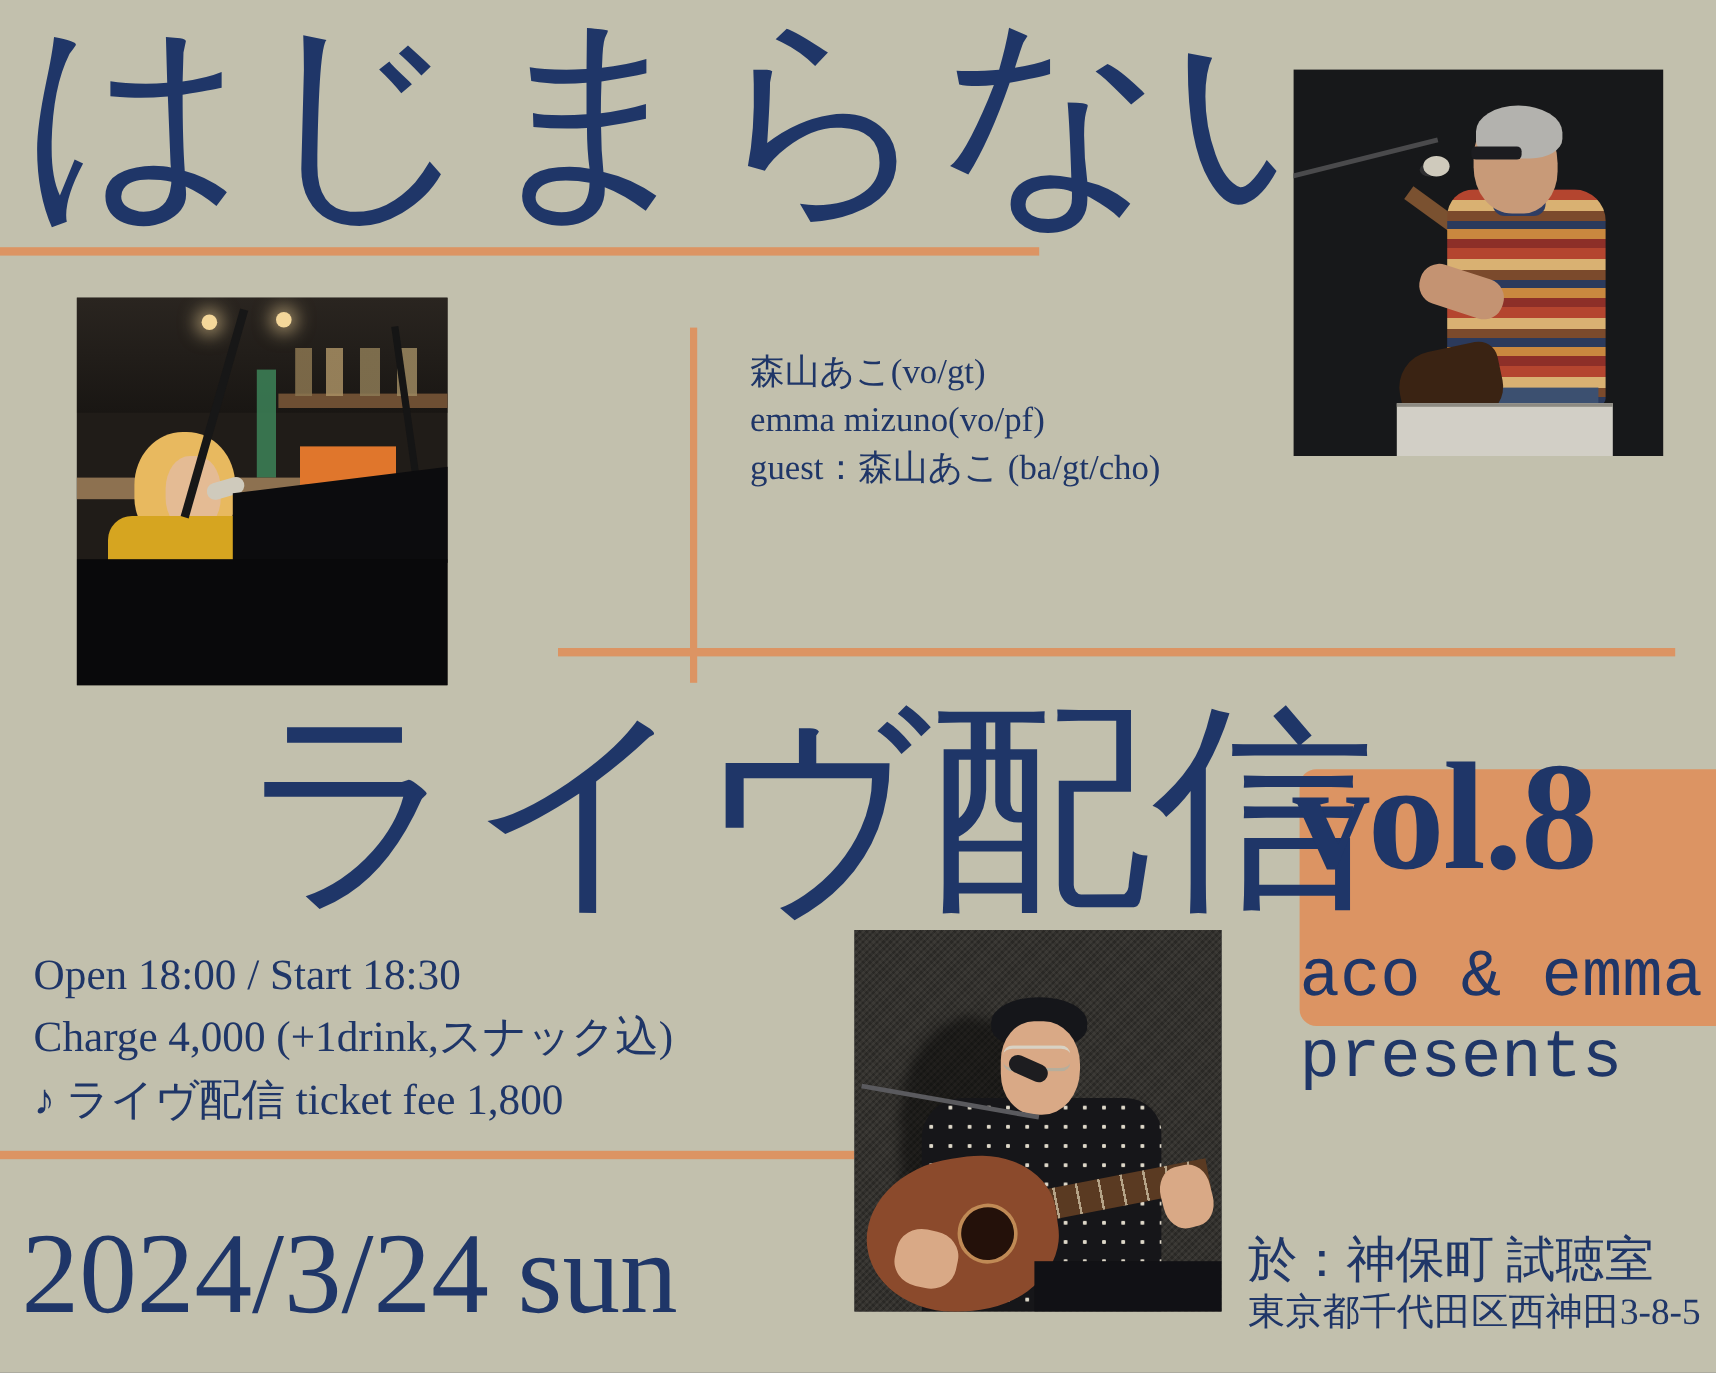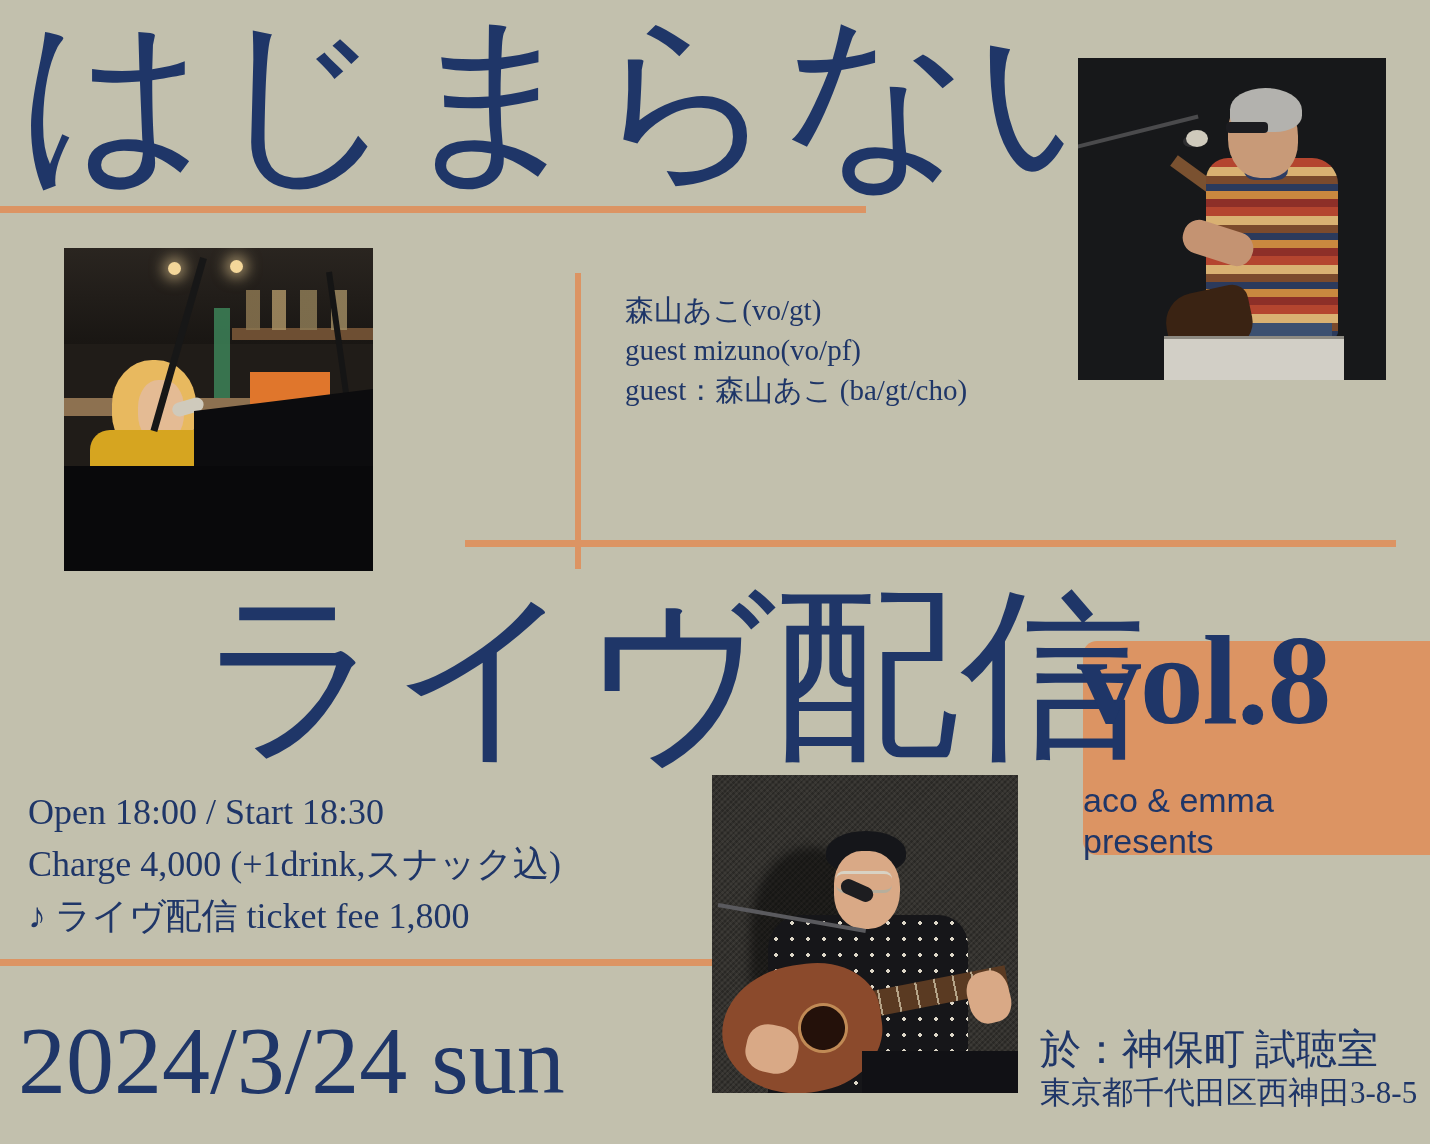--- a/index.html
+++ b/index.html
@@ -69,22 +69,22 @@
     font-size: 128px;
     line-height: 1;
     font-weight: 700;
     letter-spacing: -0.01em;
     white-space: nowrap;
   }
   #presenter {
     position: absolute;
     left: 1083px;
     top: 780px;
-    font-family: Liberation Sans, sans-serif;
-    font-size: 34px;
+    font-family: Liberation Mono, monospace;
+    font-size: 56px;
     line-height: 1.22;
     white-space: nowrap;
   }
 
   
   #info {
     position: absolute;
     left: 28px;
     top: 787px;
     font-size: 36px;
@@ -331,21 +331,21 @@
   <div class="rule" id="rule-bottom"></div>
   <div class="rule" id="rule-vertical"></div>
 
   <div id="vol-box"></div>
 
   <div class="title-line" id="title-line-1">はじまらない、</div>
   <div class="title-line" id="title-line-2">ライヴ配信</div>
 
   <div id="performers">
     <div>森山あこ(vo/gt)</div>
-    <div>guest mizuno(vo/pf)</div>
+    <div>emma mizuno(vo/pf)</div>
     <div>guest：森山あこ (ba/gt/cho)</div>
   </div>
 
   <div id="vol-number">vol.8</div>
   <div id="presenter">
     <div>aco &amp; emma</div>
     <div>presents</div>
   </div>
 
   <div id="info">

